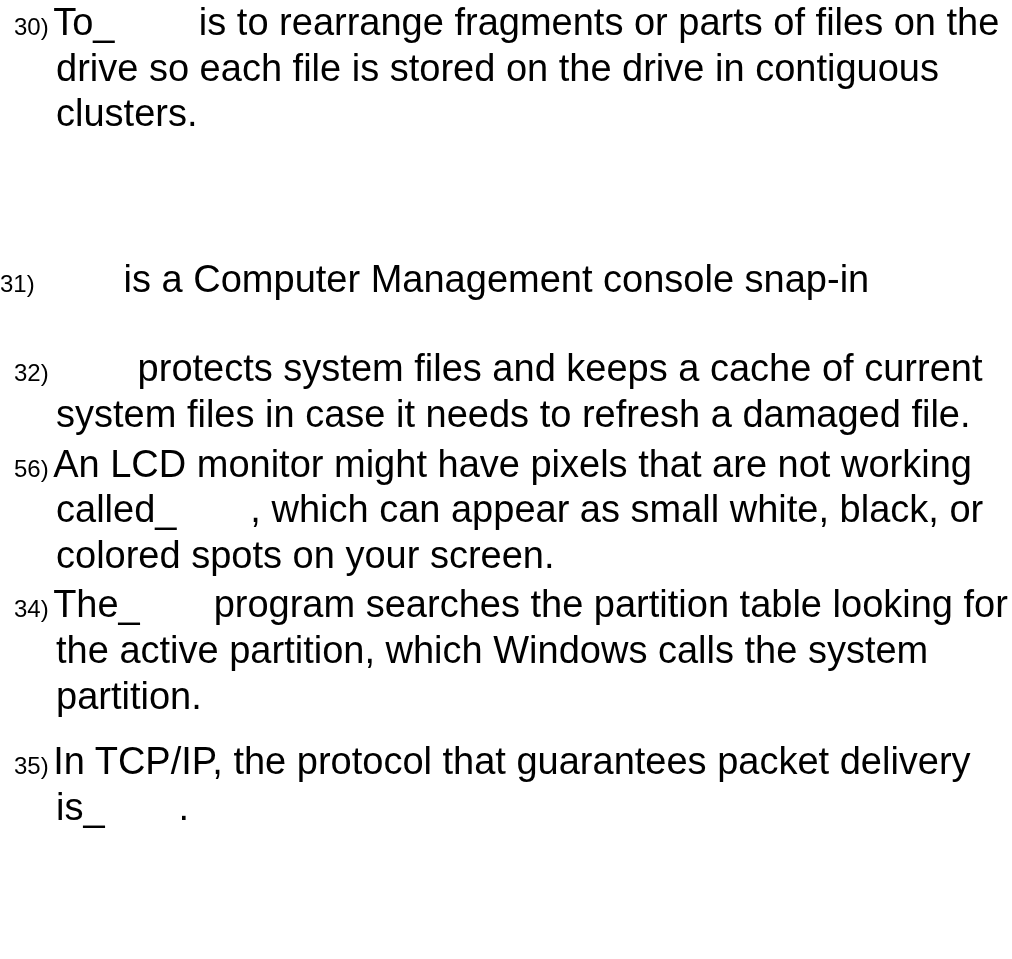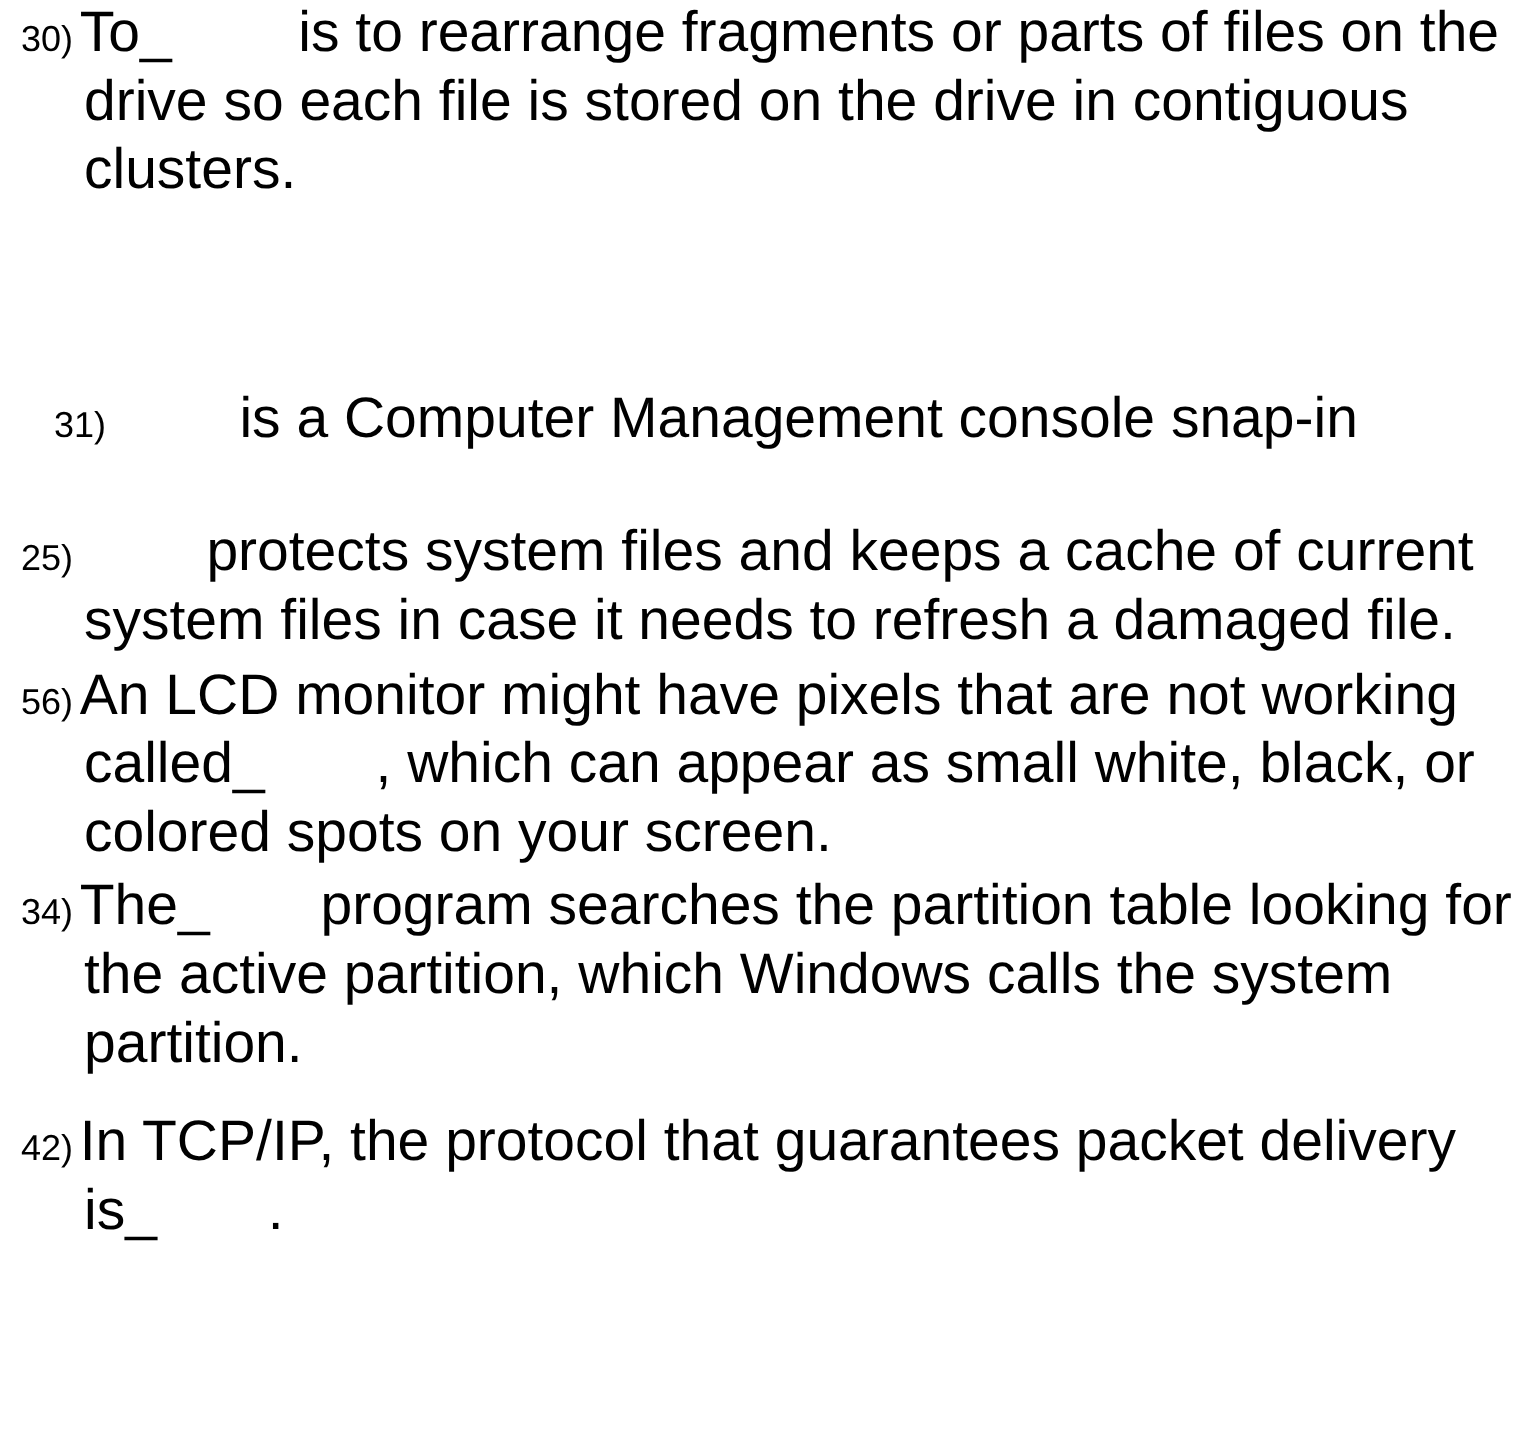--- a/index.html
+++ b/index.html
@@ -20,21 +20,21 @@
   .q-num {
     font-size: 24px;
     vertical-align: baseline;
     display: inline;
   }
   .q-text {
     font-size: 38px;
     vertical-align: baseline;
   }
   .q30 { margin-top: 0px; margin-bottom: 120px; }
-  .q31 { margin-bottom: 44px; margin-left: 36px; }
+  .q31 { margin-bottom: 44px; }
   .q32 { margin-bottom: 4px; }
   .q33 { margin-bottom: 4px; }
   .q34 { margin-bottom: 20px; }
   .q35 { margin-bottom: 0; }
   .indent-block {
     padding-left: 56px;
     text-indent: -42px;
   }
   .no-indent {
     padding-left: 42px;
@@ -48,30 +48,30 @@
   <span class="q-num">30)</span>
   <span class="q-text">To_&nbsp;&nbsp;&nbsp;&nbsp;&nbsp;&nbsp;&nbsp; is to rearrange fragments or parts of files on the drive so each file is stored on the drive in contiguous clusters.</span>
 </div>
 
 <div class="question q31 no-indent">
   <span class="q-num">31)</span>
   <span class="q-text">&nbsp;&nbsp;&nbsp;&nbsp;&nbsp;&nbsp;&nbsp; is a Computer Management console snap-in</span>
 </div>
 
 <div class="question q32 indent-block">
-  <span class="q-num">25)</span>
+  <span class="q-num">32)</span>
   <span class="q-text">&nbsp;&nbsp;&nbsp;&nbsp;&nbsp;&nbsp;&nbsp; protects system files and keeps a cache of current system files in case it needs to refresh a damaged file.</span>
 </div>
 
 <div class="question q33 indent-block">
   <span class="q-num">56)</span>
   <span class="q-text">An LCD monitor might have pixels that are not working called_&nbsp;&nbsp;&nbsp;&nbsp;&nbsp;&nbsp;&nbsp;, which can appear as small white, black, or colored spots on your screen.</span>
 </div>
 
 <div class="question q34 indent-block">
   <span class="q-num">34)</span>
   <span class="q-text">The_&nbsp;&nbsp;&nbsp;&nbsp;&nbsp;&nbsp;&nbsp;program searches the partition table looking for the active partition, which Windows calls the system partition.</span>
 </div>
 
 <div class="question q35 indent-block">
-  <span class="q-num">42)</span>
+  <span class="q-num">35)</span>
   <span class="q-text">In TCP/IP, the protocol that guarantees packet delivery is_&nbsp;&nbsp;&nbsp;&nbsp;&nbsp;&nbsp;&nbsp;.</span>
 </div>
 
 </body></html>

